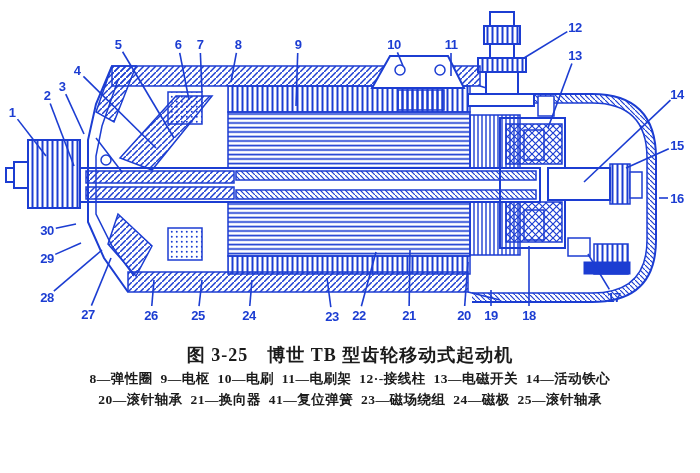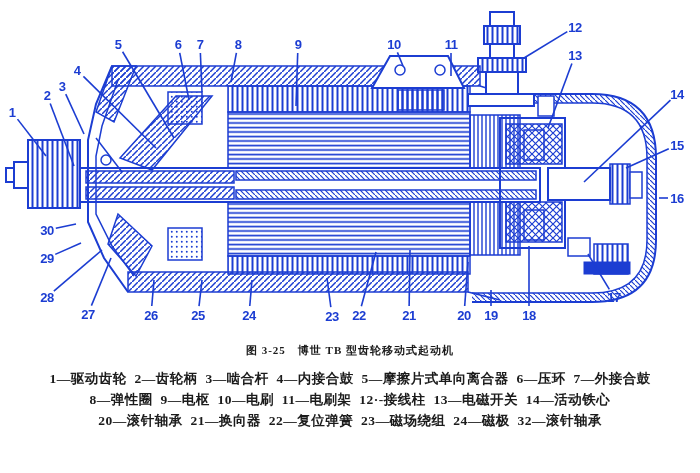--- a/index.html
+++ b/index.html
@@ -16,21 +16,21 @@
   .fc {fill:url(#pc);}  .fhl{fill:url(#phl);}
   .fv {fill:url(#pv);}  .fvf{fill:url(#pvf);}
   .fd {fill:url(#pd);}  .fsolid{fill:var(--blue);stroke:var(--blue);stroke-width:1;}
   .nofill{fill:none;}
   .leader{stroke:var(--blue);stroke-width:1.6;}
   .plabel{fill:var(--blue);font-family:"Liberation Sans","DejaVu Sans",sans-serif;
           font-weight:700;font-size:13px;text-anchor:middle;dominant-baseline:central;
           letter-spacing:-0.5px;}
   
   .caption{position:absolute;top:343px;left:0;width:100%;text-align:center;
-           font-size:11px;font-weight:700;color:var(--ink);letter-spacing:1px;white-space:pre;}
+           font-size:18px;font-weight:700;color:var(--ink);letter-spacing:1px;white-space:pre;}
   .legend{position:absolute;top:368px;left:0;width:100%;text-align:center;color:var(--ink);}
   .legend-line{font-size:13.5px;font-weight:700;line-height:21px;white-space:pre;letter-spacing:0.5px;}
   .watermark{position:absolute;top:451px;right:2px;font-family:"DejaVu Sans Mono","Liberation Mono",monospace;
              font-size:16px;color:var(--wm);letter-spacing:1.5px;}
 </style>
 </head>
 <body>
 
 <div class="page">
 
@@ -202,18 +202,17 @@
       <text x="47" y="297" class="plabel">28</text>
       <line x1="55.23426021415639" y1="254.36723814081336" x2="81" y2="243" class="leader"></line>
       <text x="47" y="258" class="plabel">29</text>
       <line x1="55.81334377556392" y1="228.17654956367642" x2="76" y2="224" class="leader"></line>
       <text x="47" y="230" class="plabel">30</text>
     </svg>
 
   <div class="caption">图 3-25　博世 TB 型齿轮移动式起动机</div>
 
   <div class="legend" id="legend">
-      <div class="legend-line">1—驱动齿轮  2—齿轮柄  3—啮合杆  4—内接合鼓  5—摩擦片式单向离合器  6—压环  7—外接合鼓</div>
       <div class="legend-line">8—弹性圈  9—电枢  10—电刷  11—电刷架  12·-接线柱  13—电磁开关  14—活动铁心</div>
-      <div class="legend-line">20—滚针轴承  21—换向器  22—复位弹簧  23—磁场绕组  24—磁极  32—滚针轴承</div>
+      <div class="legend-line">20—滚针轴承  21—换向器  41—复位弹簧  23—磁场绕组  24—磁极  25—滚针轴承</div>
     </div>
 
 </div>
 
 </body></html>

